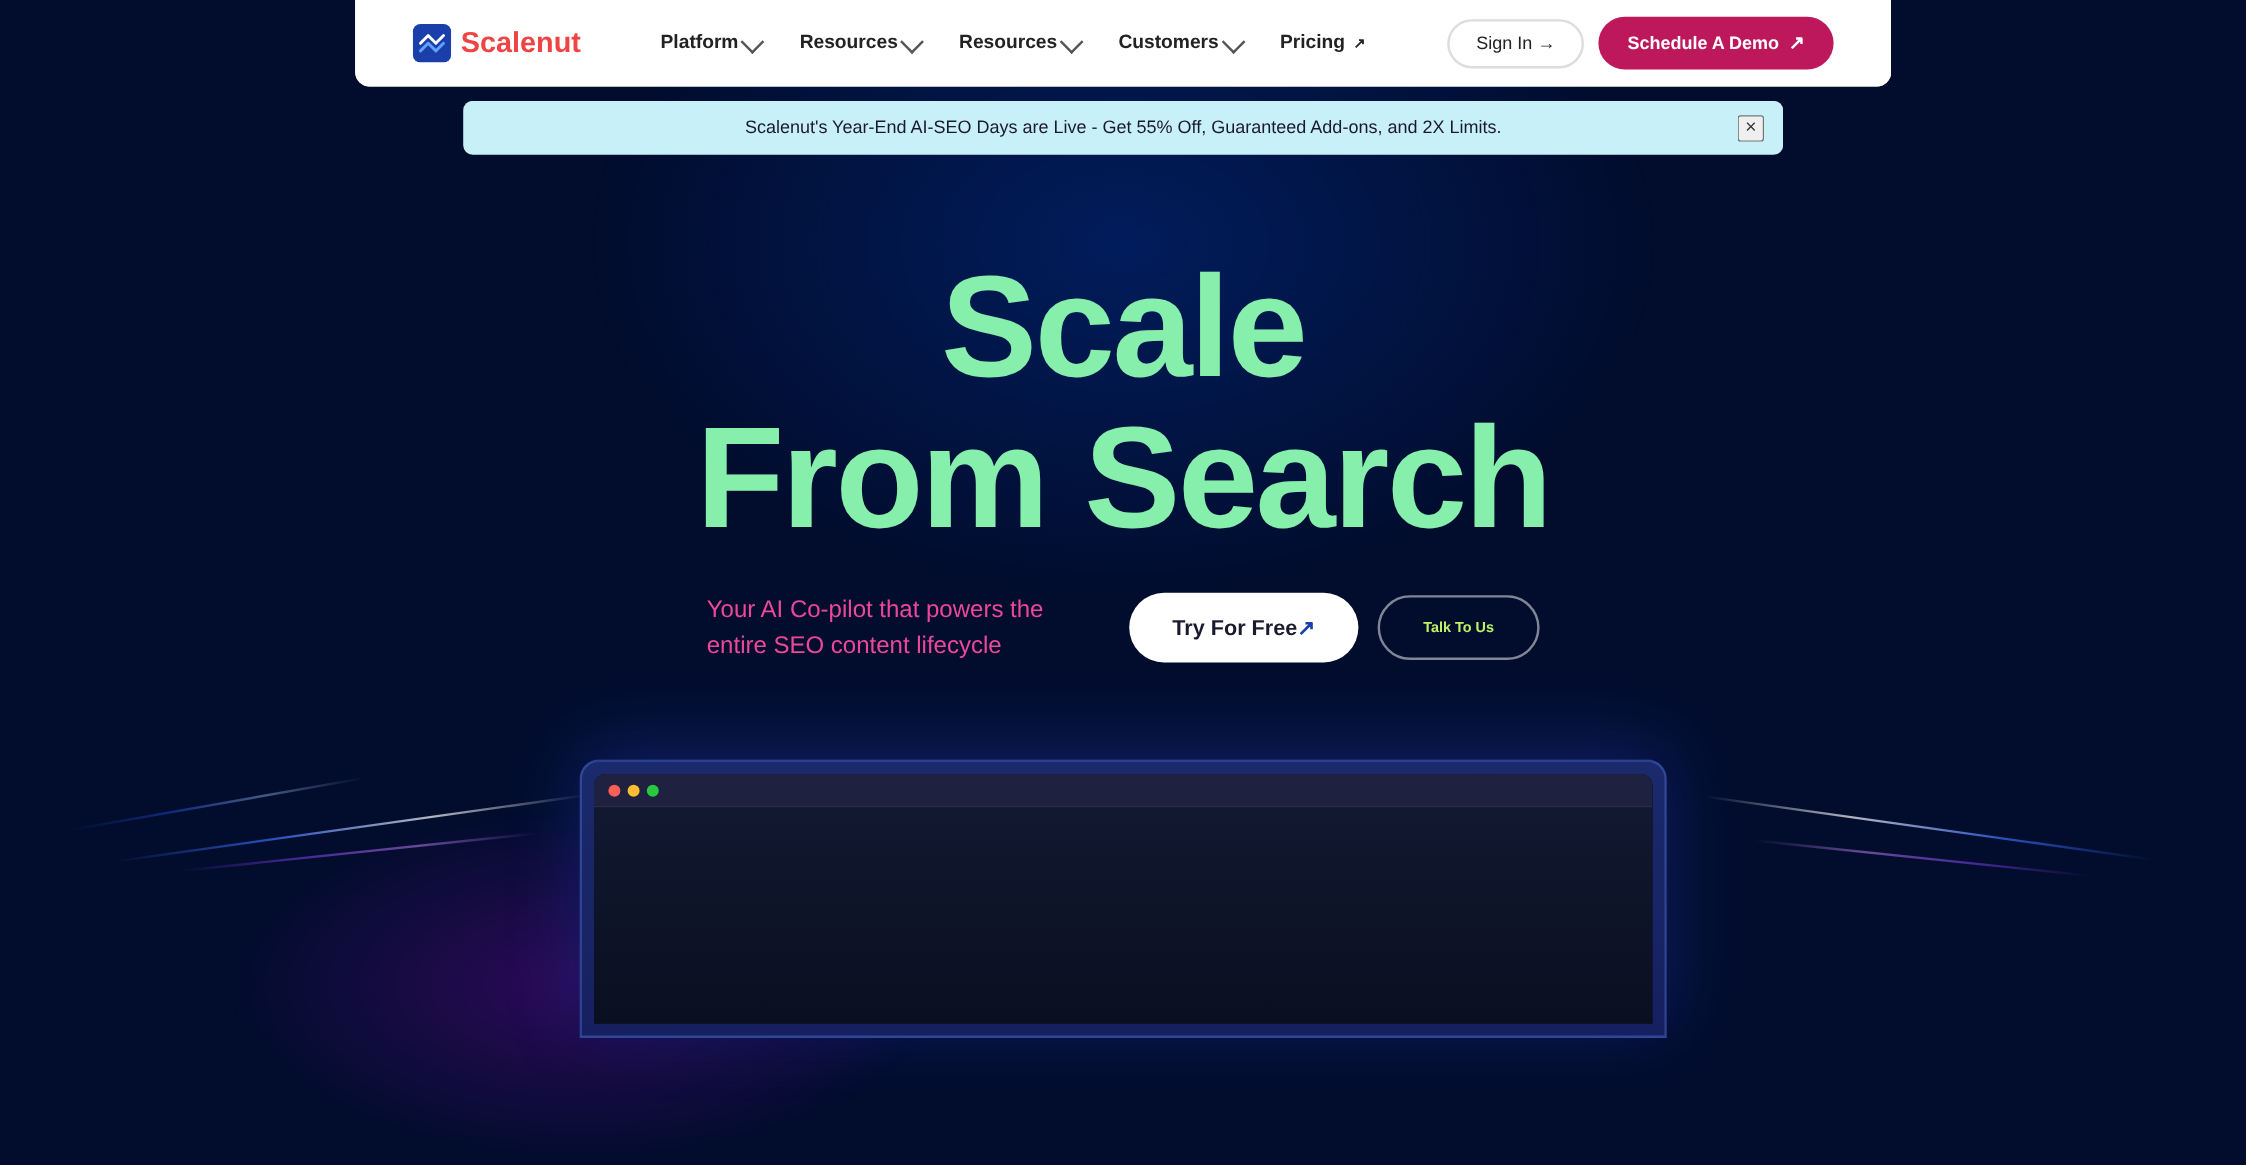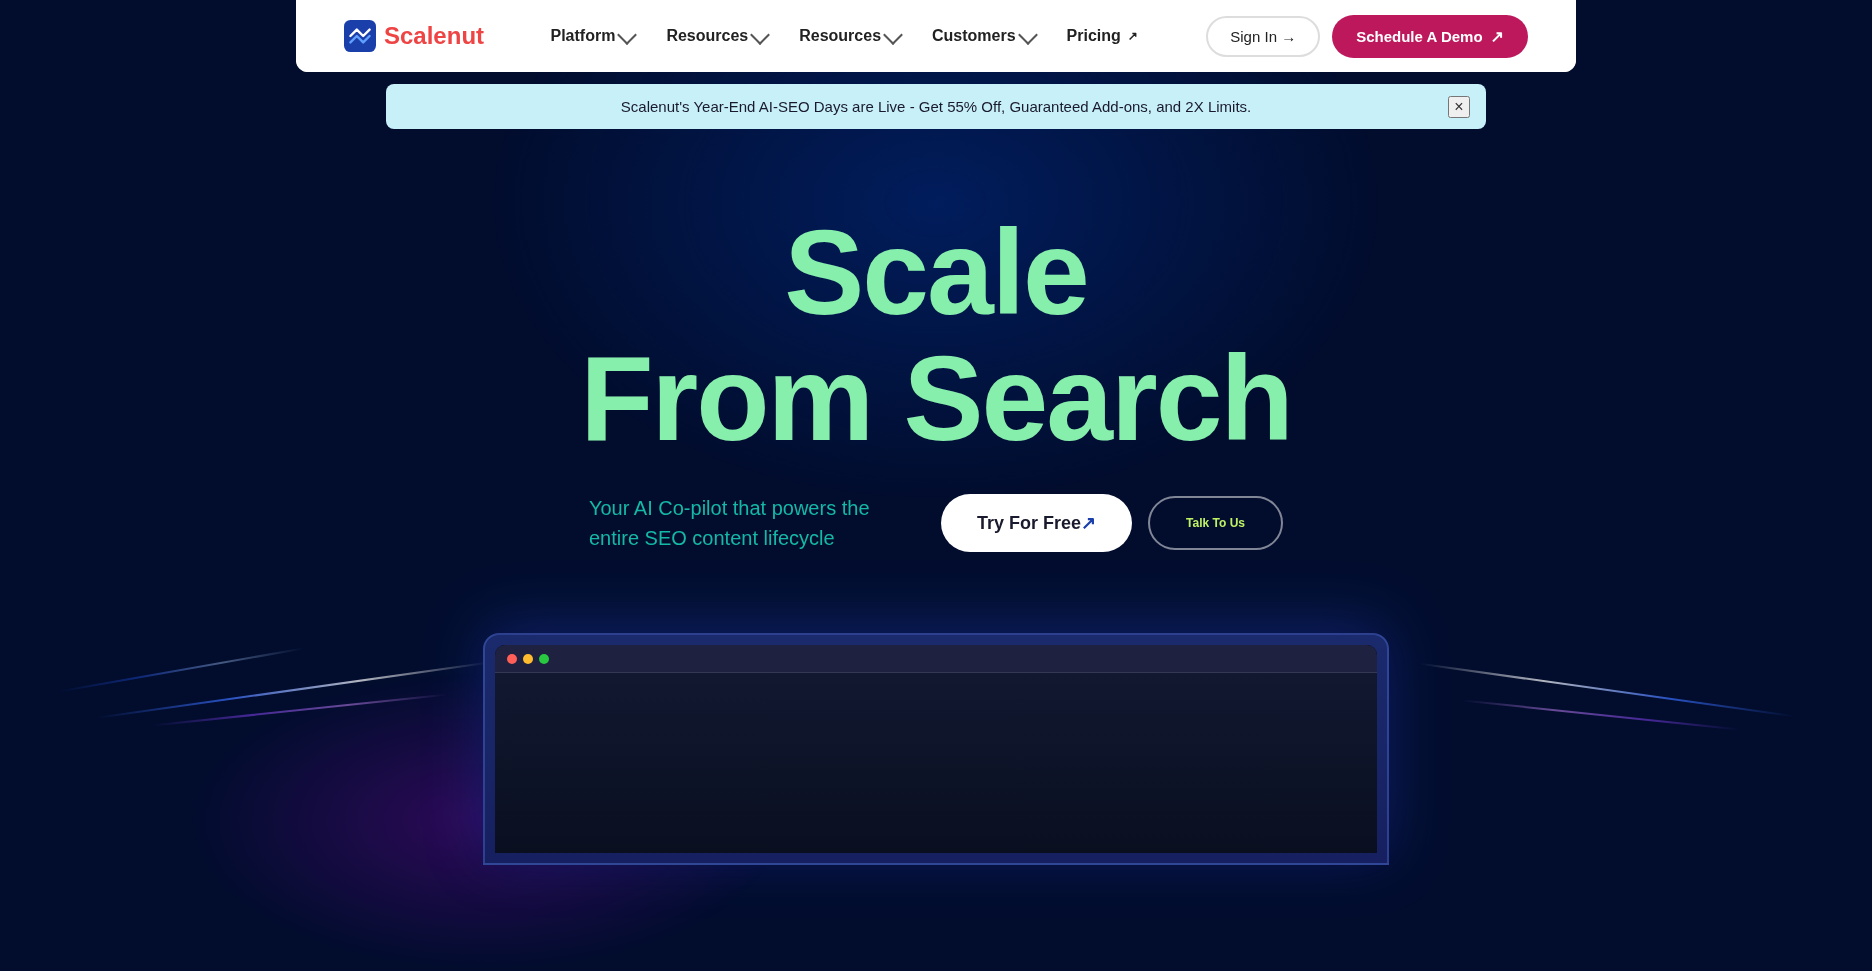--- a/index.html
+++ b/index.html
@@ -261,21 +261,21 @@
       display: flex;
       align-items: center;
       justify-content: center;
       gap: 32px;
       margin-top: 32px;
       flex-wrap: wrap;
     }
 
     .hero-desc {
       font-size: 20px;
-      color: #14b8a6;
+      color: #ec4899;
       max-width: 320px;
       text-align: left;
       line-height: 1.5;
     }
 
     .hero-buttons {
       display: flex;
       align-items: center;
       gap: 16px;
     }

